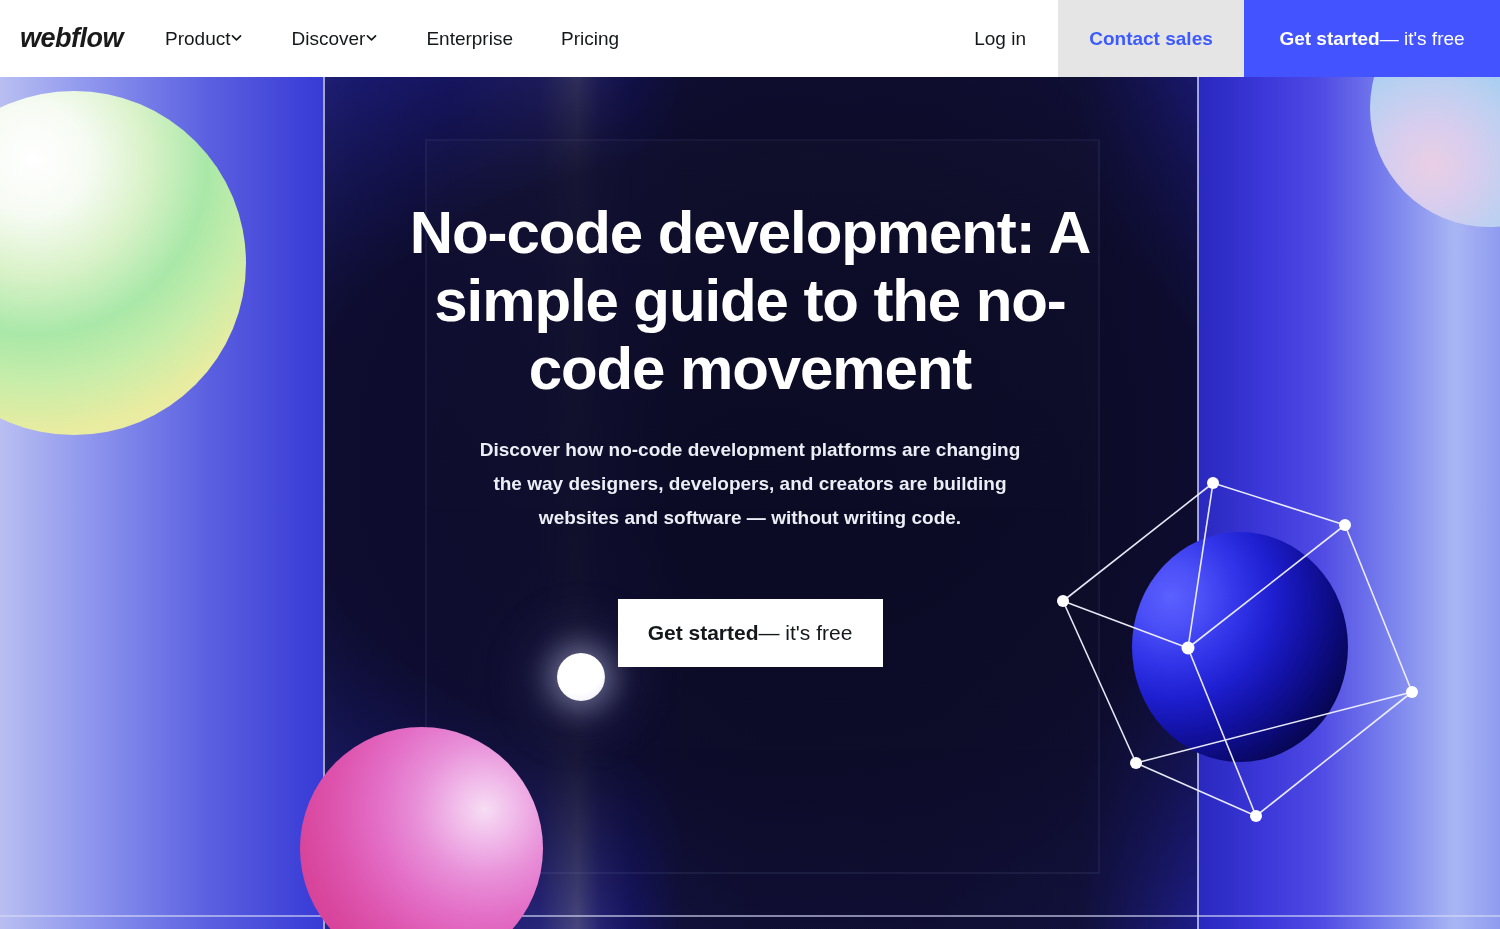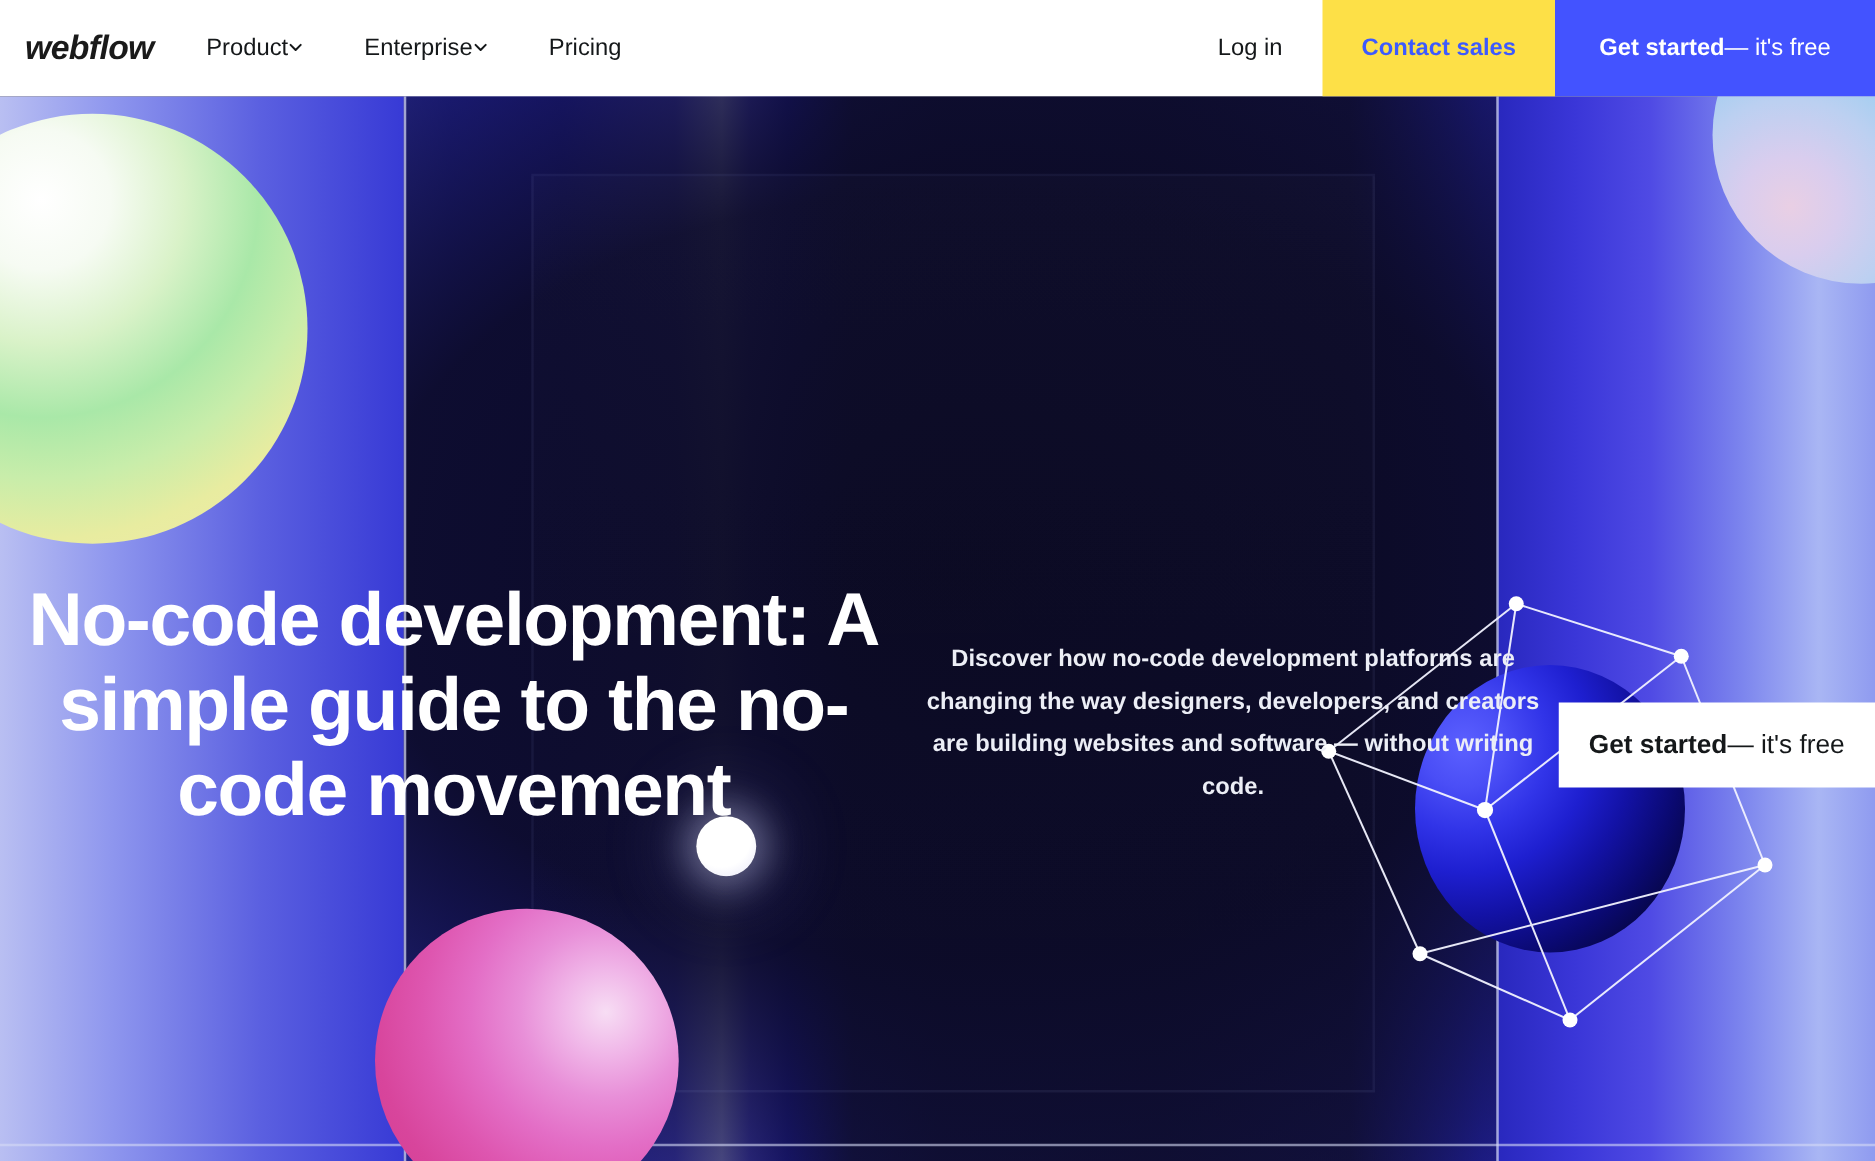--- a/index.html
+++ b/index.html
@@ -23,21 +23,21 @@
   }
   .chev{ display:inline-block; width:13px; height:13px; position:relative; top:-1px;}
   .chev svg{ display:block; }
   .nav-right{ margin-left:auto; display:flex; align-items:stretch; }
   .nav-login{
     display:flex; align-items:center; padding:0 32px; font-size:19px;
     color:#15181a; cursor:pointer; white-space:nowrap;
   }
   .btn-contact{
     display:flex; align-items:center; justify-content:center;
-    width:186px; background:#fde047; color:#3d5afe;
+    width:186px; background:#e5e5e5; color:#3d5afe;
     font-size:19px; font-weight:700; cursor:pointer; white-space:nowrap;
   }
   .btn-getstarted-nav{
     display:flex; align-items:center; justify-content:center;
     width:256px; background:#4353ff; color:#ffffff;
     font-size:19px; cursor:pointer; white-space:nowrap;
   }
   .btn-getstarted-nav .strong{ font-weight:700; }
   .btn-getstarted-nav .light{ font-weight:400; }
 
@@ -112,21 +112,21 @@
     background:radial-gradient(circle at 42% 36%, #ffffff 0%, #ffffff 56%, #f2f2fb 78%, #e4e4f4 100%);
     box-shadow:0 0 26px 10px rgba(220,222,255,0.34), 0 0 60px 24px rgba(160,165,255,0.14);
   }
 
   
   .cube-wrap{ position:absolute; left:1040px; top:390px; width:400px; height:370px; }
 
   
   .hero-content{
     position:absolute; left:0; top:0; width:1500px; height:852px;
-    display:flex; align-items:center;
+    display:flex; flex-direction:column; align-items:center;
     padding-top:122px; z-index:20; pointer-events:none;
   }
   .hero-title{
     width:760px; text-align:center; color:#ffffff;
     font-size:60px; line-height:68px; font-weight:700; letter-spacing:-1.1px;
   }
   .hero-sub{
     width:545px; margin-top:30px; text-align:center; color:#eceef6;
     font-size:19px; line-height:34px; font-weight:700;
   }
@@ -151,29 +151,32 @@
     <div class="nav-link">
       <span>Product</span>
       <span class="chev">
         <svg width="13" height="13" viewBox="0 0 16 16">
             <path d="M3 6 L8 11 L13 6" fill="none" stroke="#15181a" stroke-width="2" stroke-linecap="round" stroke-linejoin="round"></path>
           </svg>
       </span>
     </div>
 
     <div class="nav-link">
-      <span>Enterprise</span>
+      <span>Discover</span>
       <span class="chev">
         <svg width="13" height="13" viewBox="0 0 16 16">
             <path d="M3 6 L8 11 L13 6" fill="none" stroke="#15181a" stroke-width="2" stroke-linecap="round" stroke-linejoin="round"></path>
           </svg>
       </span>
     </div>
 
 
+    <div class="nav-link">
+      <span>Enterprise</span>
+    </div>
 
     <div class="nav-link">
       <span>Pricing</span>
     </div>
 
   </div>
 
   <div class="nav-right">
     <div class="nav-login">Log in</div>
     <div class="btn-contact">Contact sales</div>

